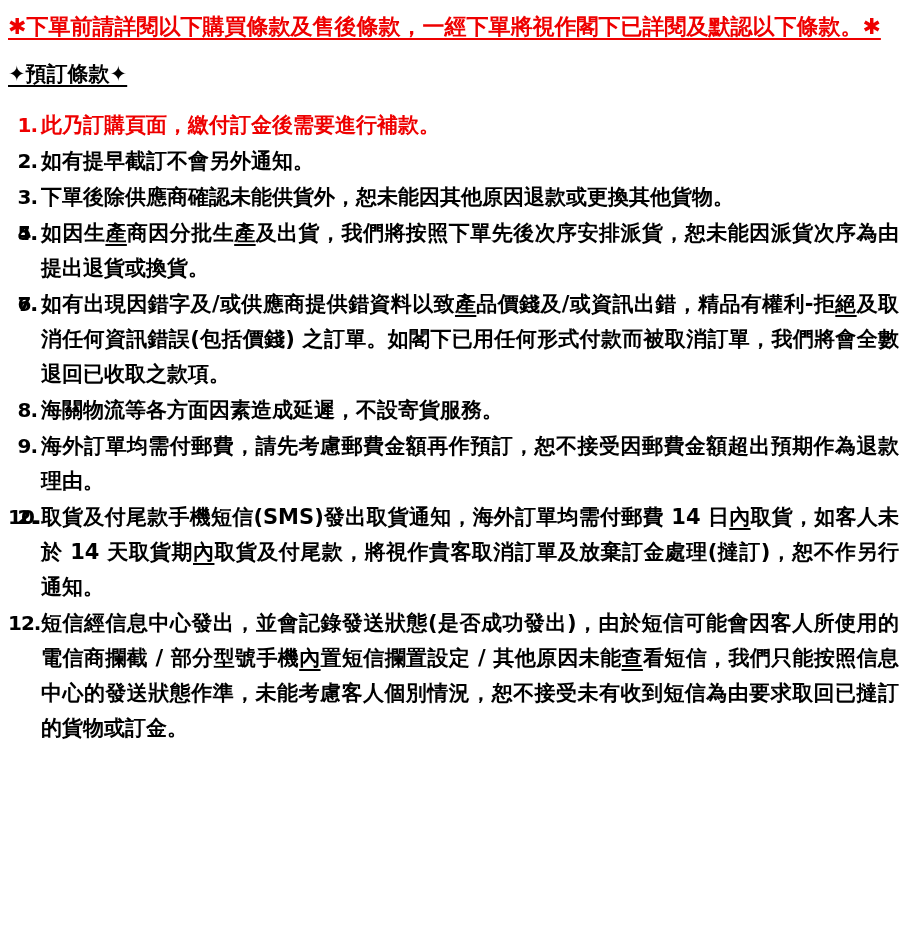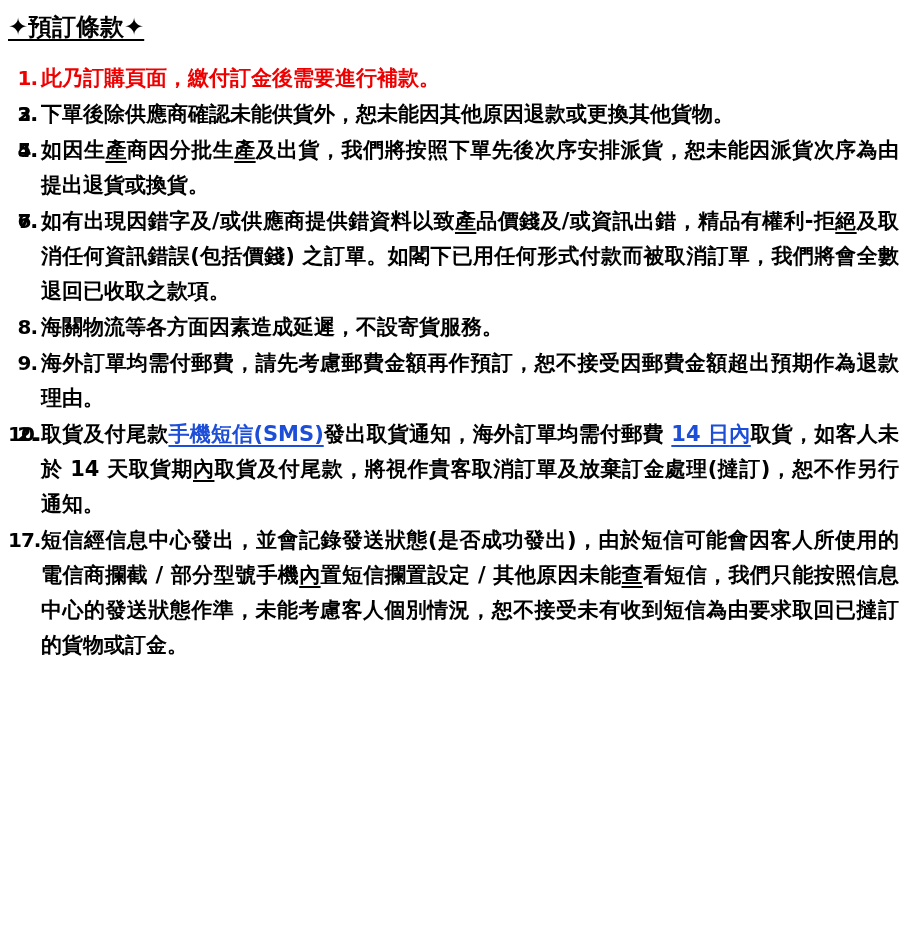--- a/index.html
+++ b/index.html
@@ -18,21 +18,21 @@
     color: #ee0000;
     font-size: 22px;
     line-height: 26px;
     text-decoration: underline;
     text-underline-offset: 4px;
     margin-bottom: 21px;
     white-space: nowrap;
   }
   .section-heading {
     display: inline-block;
-    font-size: 24px;
+    font-size: 21px;
     line-height: 26px;
     color: #000000;
     text-decoration: underline;
     text-underline-offset: 4px;
     margin-bottom: 21px;
   }
 
   ol.terms-list { list-style: none; }
   li.term-item {
     position: relative;
@@ -48,43 +48,43 @@
     left: 0;
     top: 0;
     width: 29px;
     text-align: right;
     font-size: 20px;
     letter-spacing: -1px;
     white-space: nowrap;
   }
   .seg.normal { color: inherit; }
   .seg.red-underline {
-    color: #1d4ed8;
-    text-decoration: underline;
+    color: #000000;
     text-underline-offset: 4px;
   }
   
   .uch { text-decoration: underline; text-underline-offset: 4px; }
 </style>
 </head>
 <body>
 
 <div class="page">
+  <div class="notice-title">✱下單前請詳閱以下購買條款及售後條款，一經下單將視作閣下已詳閱及默認以下條款。✱</div>
 
   <div>
     <span class="section-heading">✦預訂條款✦</span>
   </div>
 
   <ol class="terms-list" id="terms-list">
       <li class="term-item red"><span class="num">1.</span><span class="seg normal">此乃訂購頁面，繳付訂金後需要進行補款。</span></li>
-      <li class="term-item"><span class="num">2.</span></li>
+      <li class="term-item"><span class="num">2.</span><span class="seg normal">如有提早截訂不會另外通知。</span></li>
       <li class="term-item"><span class="num">3.</span><span class="seg normal">下單後除供應商確認未能供貨外，恕未能因其他原因退款或更換其他貨物。</span></li>
       <li class="term-item"><span class="num">4.</span></li>
       <li class="term-item"><span class="num">5.</span><span class="seg normal">如因生<span class="uch">產</span>商因分批生<span class="uch">產</span>及出貨，我們將按照下單先後次序安排派貨，恕未能因派貨次序為由提出退貨或換貨。</span></li>
       <li class="term-item"><span class="num">6.</span></li>
       <li class="term-item"><span class="num">7.</span><span class="seg normal">如有出現因錯字及/或供應商提供錯資料以致<span class="uch">產</span>品價錢及/或資訊出錯，精品有權利-拒<span class="uch">絕</span>及取消任何資訊錯誤(包括價錢) 之訂單。如閣下已用任何形式付款而被取消訂單，我們將會全數退回已收取之款項。</span></li>
       <li class="term-item"><span class="num">8.</span><span class="seg normal">海關物流等各方面因素造成延遲，不設寄貨服務。</span></li>
       <li class="term-item"><span class="num">9.</span><span class="seg normal">海外訂單均需付郵費，請先考慮郵費金額再作預訂，恕不接受因郵費金額超出預期作為退款理由。</span></li>
       <li class="term-item"><span class="num">10.</span></li>
       <li class="term-item"><span class="num">2.</span><span class="seg normal">取貨及付尾款</span><span class="seg red-underline">手機短信(SMS)</span><span class="seg normal">發出取貨通知，海外訂單均需付郵費 </span><span class="seg red-underline">14 日<span class="uch">內</span></span><span class="seg normal">取貨，如客人未於 14 天取貨期<span class="uch">內</span>取貨及付尾款，將視作貴客取消訂單及放棄訂金處理(撻訂)，恕不作另行通知。</span></li>
-      <li class="term-item"><span class="num">17.</span><span class="seg normal">短信經信息中心發出，並會記錄發送狀態(是否成功發出)，由於短信可能會因客人所使用的電信商攔截 / 部分型號手機<span class="uch">內</span>置短信攔置設定 / 其他原因未能<span class="uch">查</span>看短信，我們只能按照信息中心的發送狀態作準，未能考慮客人個別情況，恕不接受未有收到短信為由要求取回已撻訂的貨物或訂金。</span></li>
+      <li class="term-item"><span class="num">12.</span><span class="seg normal">短信經信息中心發出，並會記錄發送狀態(是否成功發出)，由於短信可能會因客人所使用的電信商攔截 / 部分型號手機<span class="uch">內</span>置短信攔置設定 / 其他原因未能<span class="uch">查</span>看短信，我們只能按照信息中心的發送狀態作準，未能考慮客人個別情況，恕不接受未有收到短信為由要求取回已撻訂的貨物或訂金。</span></li>
     </ol>
 </div>
 
 </body></html>

